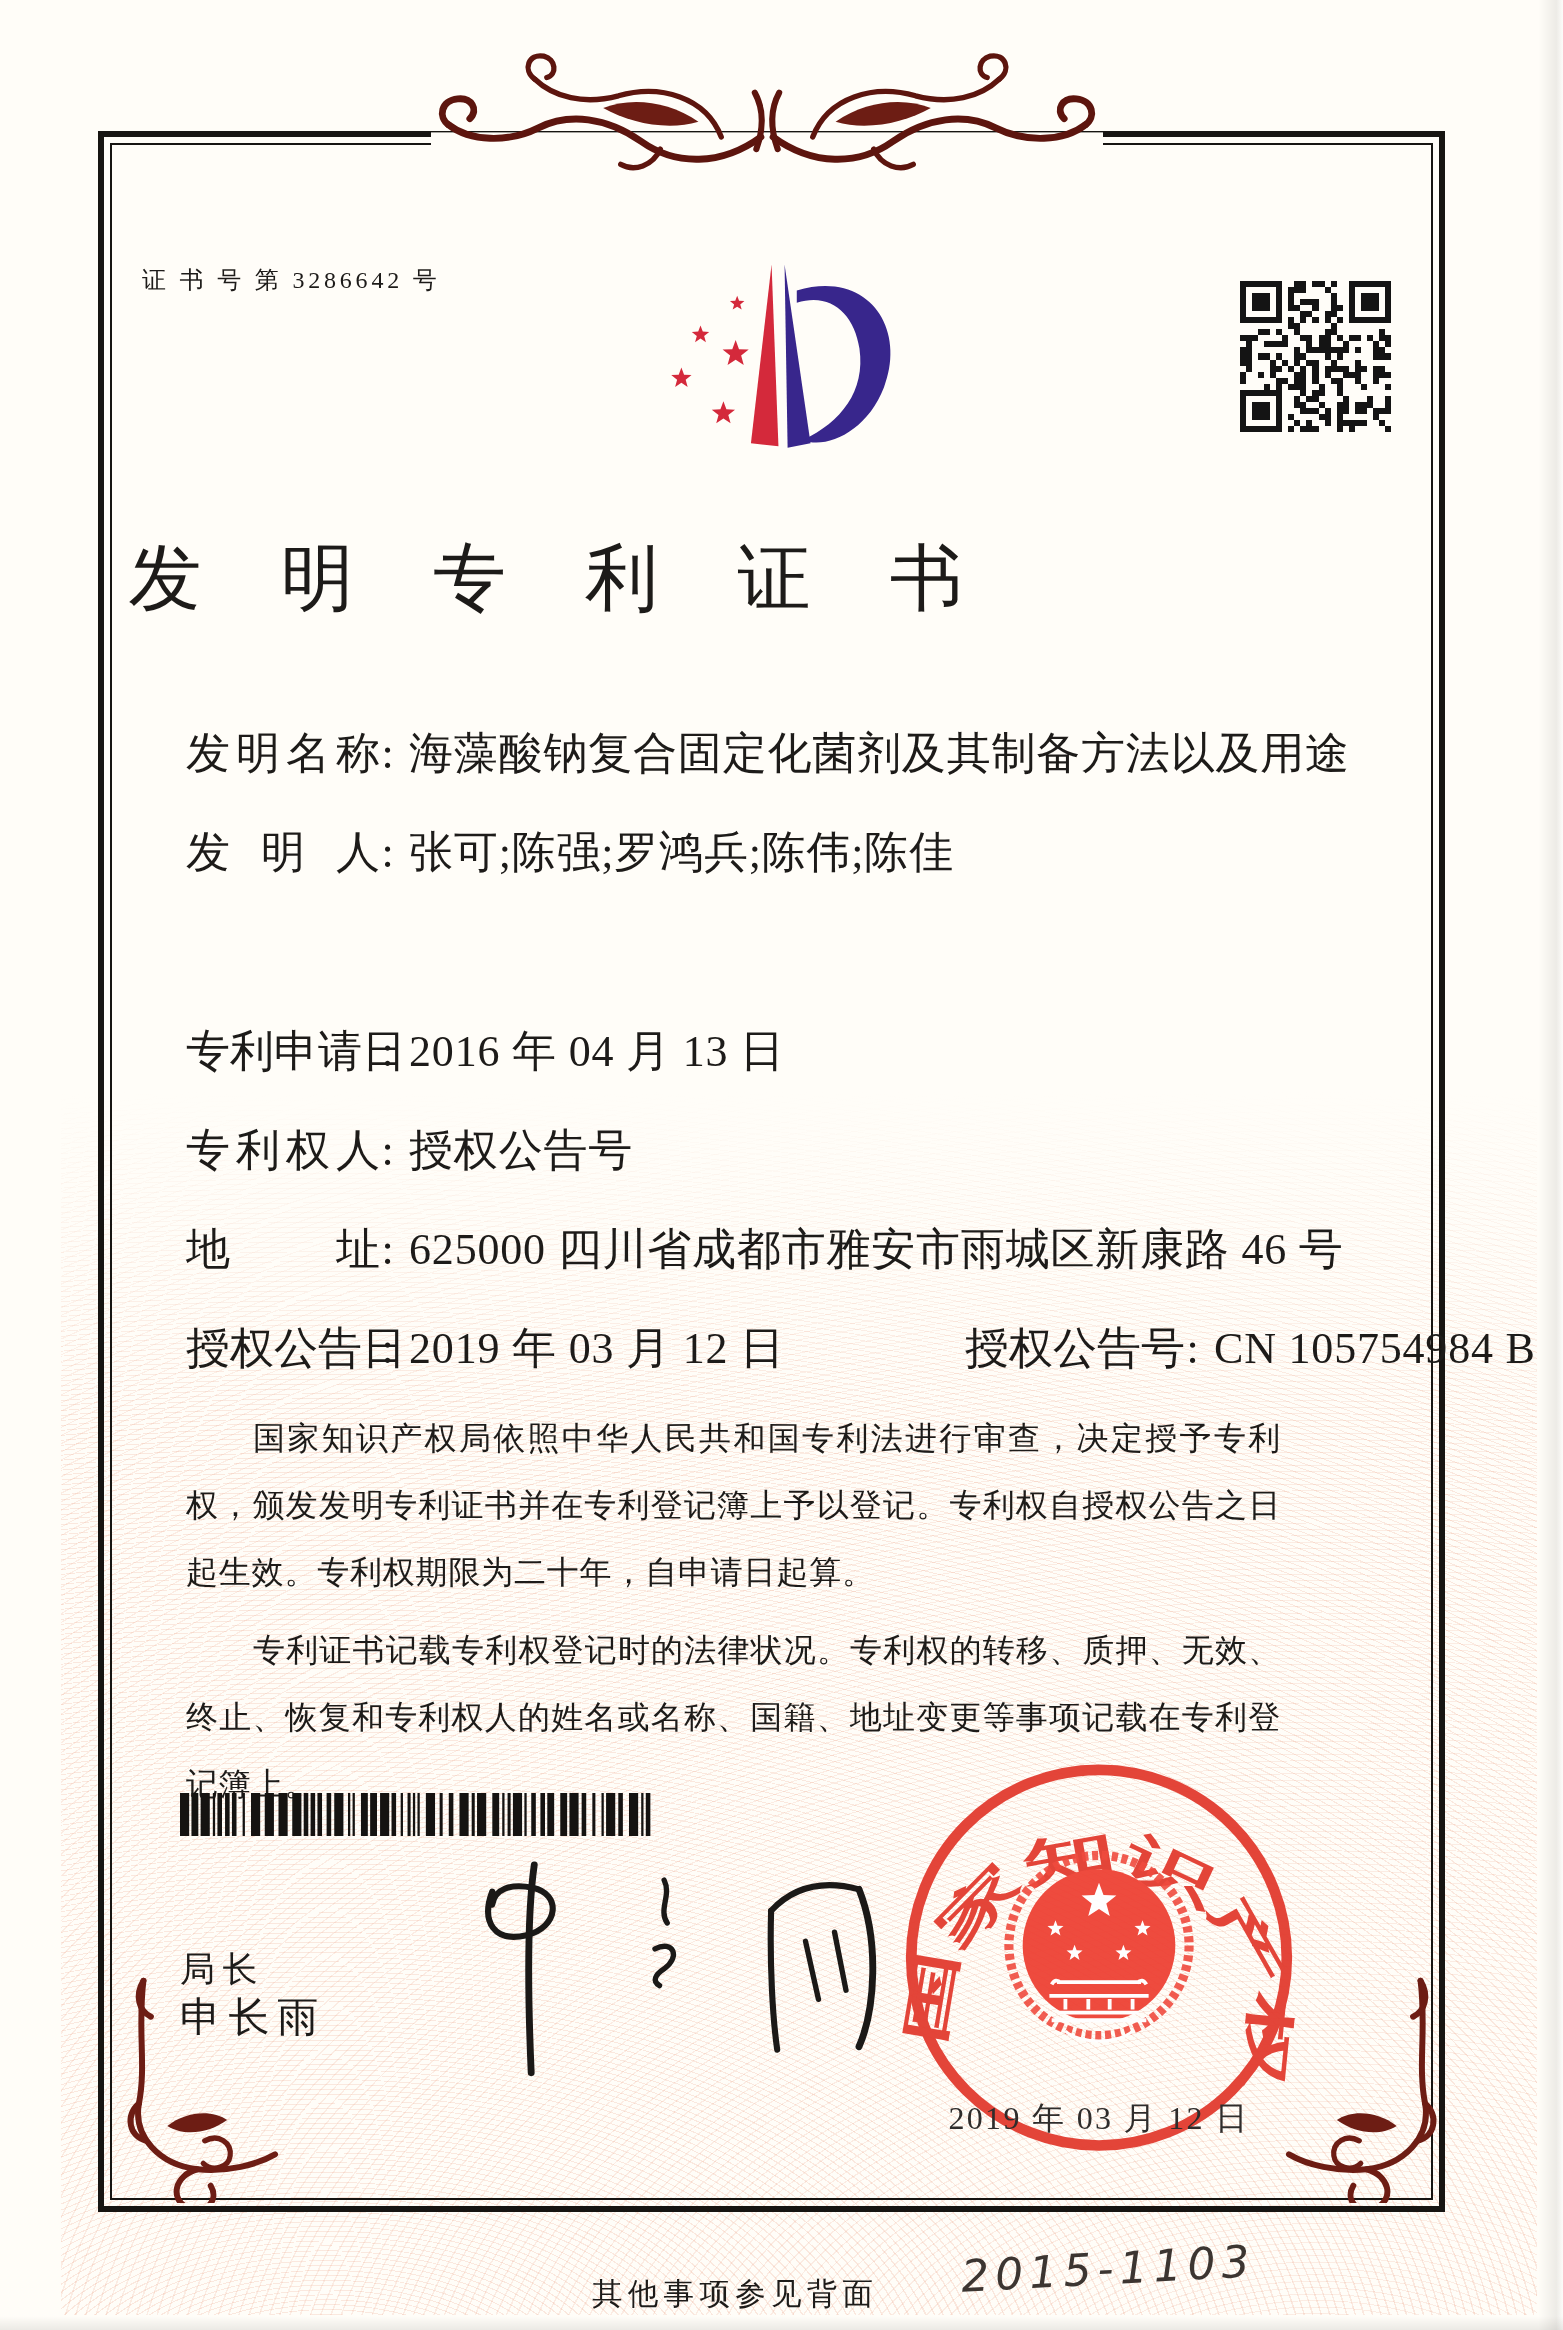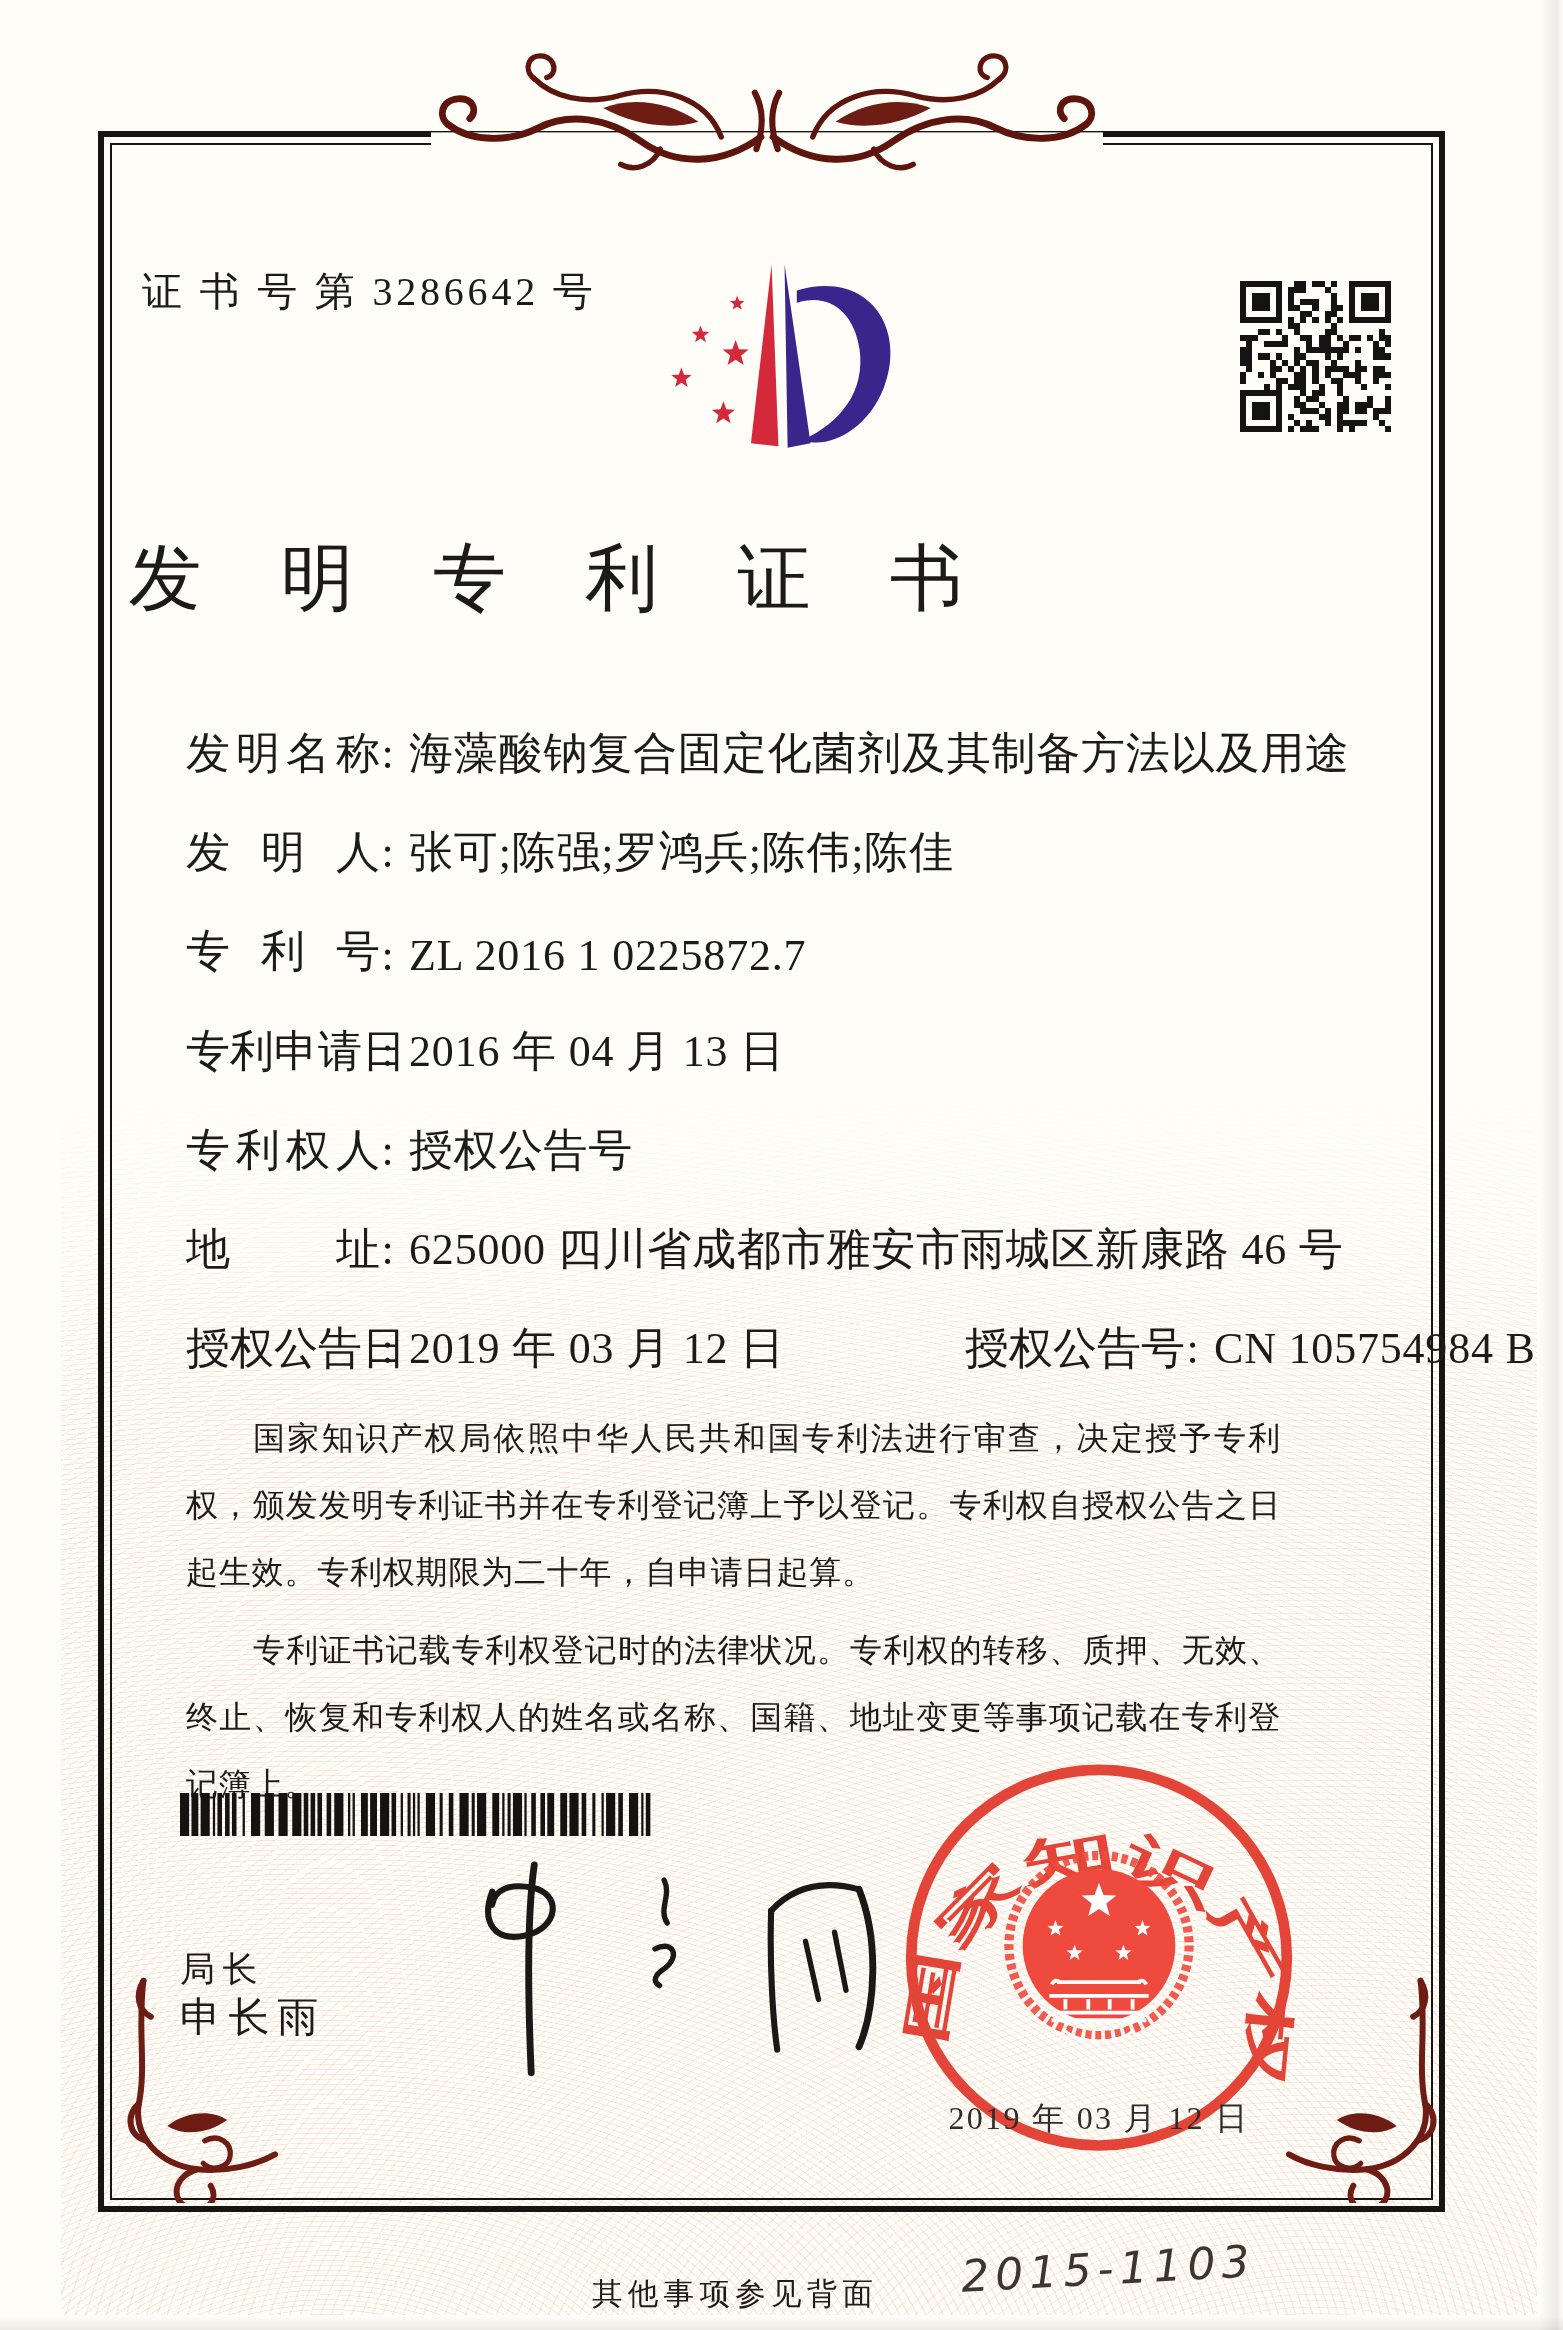--- a/index.html
+++ b/index.html
@@ -26,21 +26,21 @@
   .frame-outer{position:absolute;left:98px;top:131px;width:1347px;height:2081px;
     border:6.9px solid #171512;box-sizing:border-box;}
   .frame-inner{position:absolute;left:6.1px;top:6.1px;right:6.1px;bottom:6.1px;
     border:2.3px solid #171512;}
 
   .ornament-top{position:absolute;left:431px;top:44px;width:672px;height:160px;}
   .flourish{position:absolute;width:172px;height:229px;}
   .flourish.bl{left:115px;top:1974px;}
   .flourish.br{left:1277px;top:1974px;transform:scaleX(-1);}
 
-  .cert-no{position:absolute;left:142px;top:264px;font-size:40px;letter-spacing:3.8px;white-space:nowrap;}
+  .cert-no{position:absolute;left:142px;top:264px;font-size:24px;letter-spacing:3.8px;white-space:nowrap;}
   .logo{position:absolute;left:647px;top:246px;width:269px;height:231px;}
   .qr{position:absolute;left:1240px;top:281px;width:151px;height:151px;}
 
   .title{position:absolute;left:98px;top:530px;width:1347px;text-align:left;
     font-size:73px;font-weight:normal;letter-spacing:30.5px;text-indent:30.5px;white-space:nowrap;}
 
   .frow{position:absolute;left:186px;font-size:44px;white-space:nowrap;}
   .flabel{display:inline-block;width:194px;text-align:justify;text-align-last:justify;vertical-align:bottom;}
   .fcolon{margin-left:1.5px;}
   .fvalue{margin-left:15.3px;letter-spacing:0.8px;}
@@ -439,23 +439,20 @@
     </svg>
 
   <div class="title">发 明 专 利 证 书</div>
 
   <div class="frow" style="top:724px">
     <span class="flabel">发明名称</span><span class="fcolon">:</span><span class="fvalue">海藻酸钠复合固定化菌剂及其制备方法以及用途</span>
   </div>
   <div class="frow" style="top:823px">
     <span class="flabel">发明人</span><span class="fcolon">:</span><span class="fvalue">张可;陈强;罗鸿兵;陈伟;陈佳</span>
   </div>
-  <div class="frow" style="top:922px">
-    <span class="flabel">专利号</span><span class="fcolon">:</span><span class="fvalue">ZL 2016 1 0225872.7</span>
-  </div>
   <div class="frow" style="top:1022px">
     <span class="flabel">专利申请日</span><span class="fcolon">:</span><span class="fvalue">2016 年 04 月 13 日</span>
   </div>
   <div class="frow" style="top:1121px">
     <span class="flabel">专利权人</span><span class="fcolon">:</span><span class="fvalue">授权公告号</span>
   </div>
   <div class="frow" style="top:1220px">
     <span class="flabel">地址</span><span class="fcolon">:</span><span class="fvalue">625000 四川省成都市雅安市雨城区新康路 46 号</span>
   </div>
   <div class="frow" style="top:1319px">

